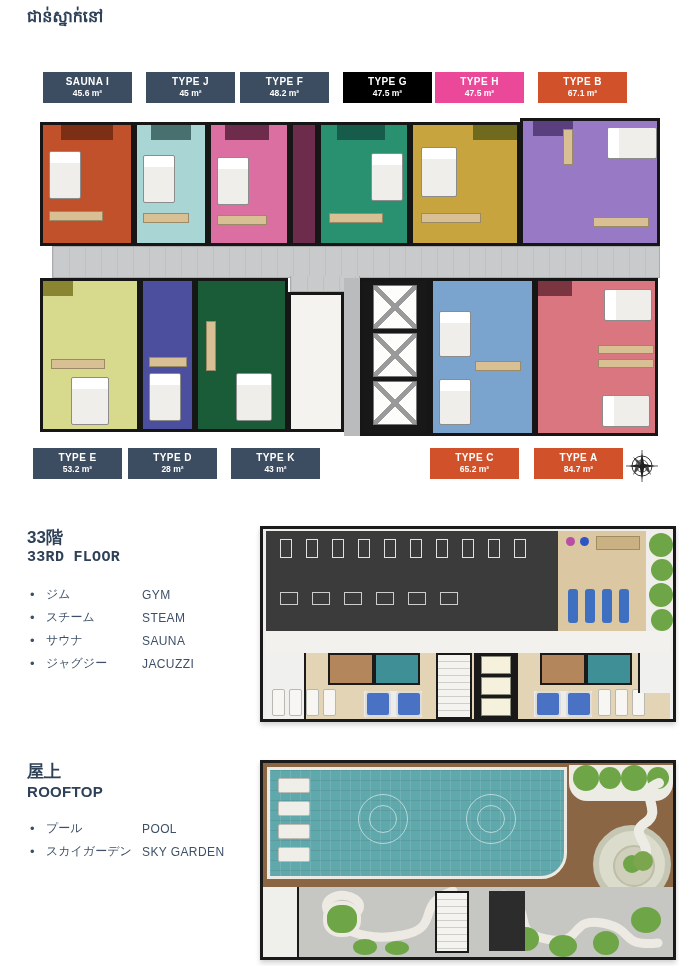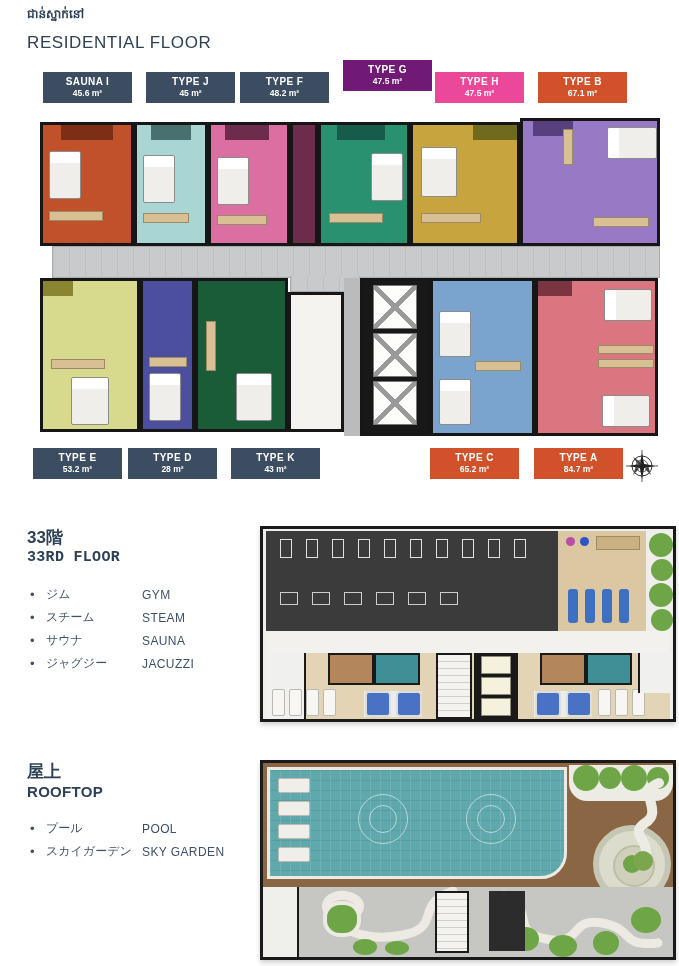--- a/index.html
+++ b/index.html
@@ -1,20 +1,20 @@
 <!DOCTYPE html>
 <html><head>
 <meta charset="utf-8">
 <style>
   html,body{margin:0;padding:0;background:#fff;}
   body{font-family:"Liberation Sans","DejaVu Sans",sans-serif;color:#2e4157;}
   .page{position:relative;width:679px;height:966px;background:#fff;overflow:hidden;}
 
   
-  .title-khmer{position:absolute;left:27px;top:6px;font-size:12px;font-weight:bold;}
+  .title-khmer{position:absolute;left:27px;top:6px;font-size:16px;font-weight:bold;}
   .title-en{position:absolute;left:27px;top:33px;font-size:17px;font-weight:500;letter-spacing:.6px;}
   .sec-title-jp{position:absolute;font-size:17px;font-weight:bold;}
   .sec-title-en{position:absolute;font-size:15px;font-weight:bold;letter-spacing:.3px;}
 
   
   .amenity{position:absolute;display:grid;grid-template-columns:16px 96px auto;align-items:center;font-size:12px;color:#3d5068;}
   .amenity .b{font-size:13px;}
   .amenity .en{letter-spacing:.4px;font-size:12px;}
 
   
@@ -55,36 +55,35 @@
   .ripple{position:absolute;border:1px solid rgba(255,255,255,.55);border-radius:50%;}
   .pool-lounger{width:30px;height:13px;background:#efeee8;border:1px solid #bcbcb4;margin:8px 0 0 8px;border-radius:2px;}
   svg{display:block;}
 </style>
 </head>
 <body>
 
 <div class="page">
 
   <div class="title-khmer">ជាន់ស្នាក់នៅ</div>
-  <div class="title-en">RESIDENTIAL FLOOR</div>
 
   <div>
     <div class="badge" style="left: 43px; top: 72px; background-color: rgb(60, 77, 97);">
       <span class="t">SAUNA I</span>
       <span class="a">45.6 m²</span>
     </div>
     <div class="badge" style="left: 146px; top: 72px; background-color: rgb(60, 77, 97);">
       <span class="t">TYPE J</span>
       <span class="a">45 m²</span>
     </div>
     <div class="badge" style="left: 240px; top: 72px; background-color: rgb(60, 77, 97);">
       <span class="t">TYPE F</span>
       <span class="a">48.2 m²</span>
     </div>
-    <div class="badge" style="left: 343px; top: 60px; background-color: #701a75;">
+    <div class="badge" style="left: 343px; top: 72px; background-color: #000000;">
       <span class="t">TYPE G</span>
       <span class="a">47.5 m²</span>
     </div>
     <div class="badge" style="left: 435px; top: 72px; background-color: #ec4899;">
       <span class="t">TYPE H</span>
       <span class="a">47.5 m²</span>
     </div>
     <div class="badge" style="left: 538px; top: 72px; background-color: rgb(209, 81, 42);">
       <span class="t">TYPE B</span>
       <span class="a">67.1 m²</span>

